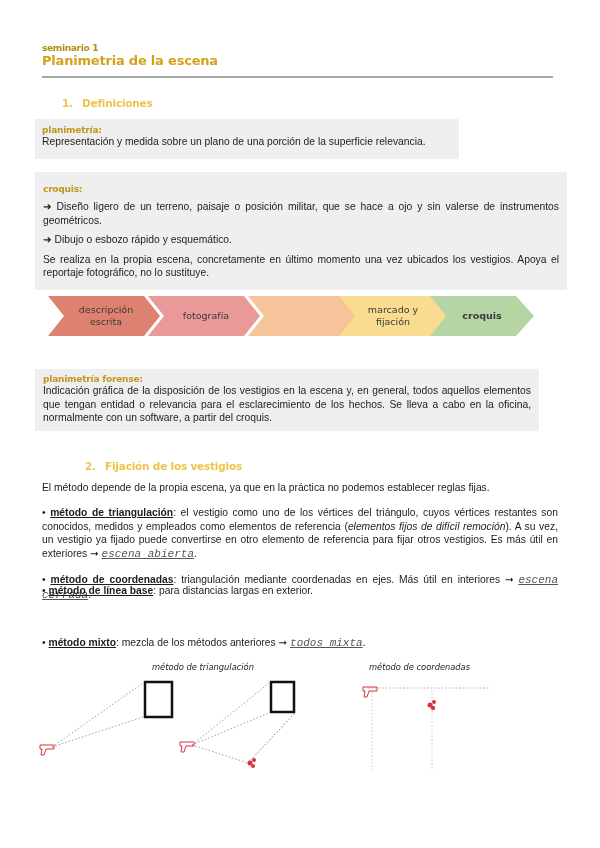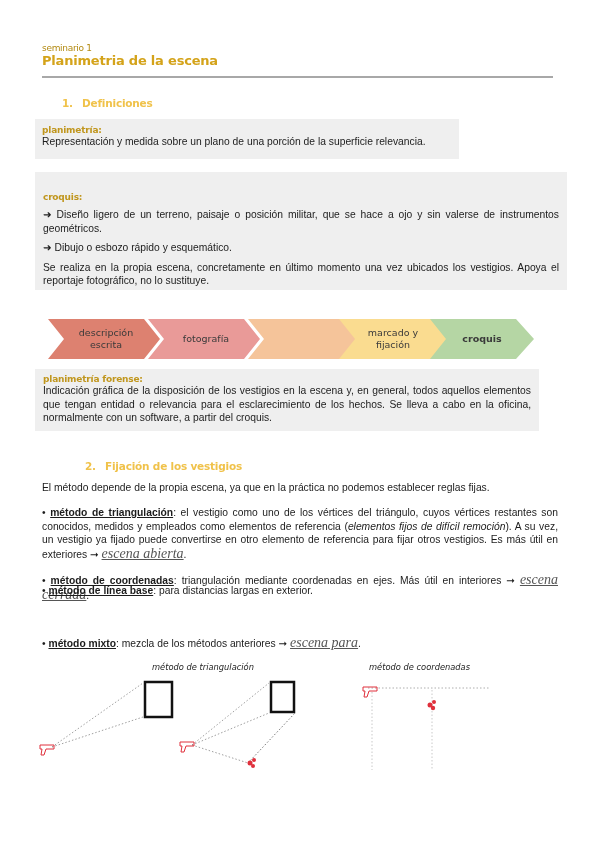--- a/index.html
+++ b/index.html
@@ -1,51 +1,51 @@
 <!DOCTYPE html>
 <html><head>
 <meta charset="utf-8">
 <style>
   html, body { margin: 0; padding: 0; background: #ffffff; }
   body { width: 600px; height: 848px; position: relative; overflow: hidden; font-family: "Liberation Sans", sans-serif; color: #222; }
   .abs { position: absolute; }
-  .kicker { left: 42px; top: 43px; font-family: "DejaVu Sans", sans-serif; font-size: 9px; font-weight: normal; color: #b38a12; letter-spacing: -0.3px; }
+  .kicker { left: 42px; top: 43px; font-family: "DejaVu Sans", sans-serif; font-size: 9px; font-weight: bold; color: #b38a12; letter-spacing: -0.3px; }
   .title { left: 42px; top: 53px; font-family: "DejaVu Sans", sans-serif; font-size: 13px; font-weight: bold; color: #d4a31a; letter-spacing: -0.2px; }
   .rule { left: 42px; top: 76px; width: 511px; height: 1.5px; background: #a8a8a8; }
   .section-h { font-family: "DejaVu Sans", sans-serif; font-size: 10.5px; font-weight: bold; color: #f0c24a; letter-spacing: -0.2px; }
   .section-h .num { display: inline-block; width: 20px; }
   .box { background: #efefef; padding: 5px 5px 5px 5px; box-sizing: border-box; }
   .box-label { font-family: "DejaVu Sans", sans-serif; font-size: 9px; font-weight: bold; color: #c0961d; letter-spacing: -0.2px; }
   .txt { font-size: 10.3px; line-height: 13.6px; color: #1c1c1c; }
   .just { text-align: justify; }
   p { margin: 0; }
-  .chev-row { left: 48px; top: 319px; width: 490px; height: 40px; }
+  .chev-row { left: 48px; top: 296px; width: 490px; height: 40px; }
   .chev { position: absolute; top: 0; height: 40px; display: flex; align-items: center; justify-content: center; text-align: center; font-family: "DejaVu Sans", sans-serif; font-size: 9.5px; line-height: 12px; color: #3a3a3a; }
   .b { font-weight: bold; }
   .u { text-decoration: underline; }
-  .em-link { font-style: italic; text-decoration: underline; color: #555; font-family: Liberation Serif, serif; font-size: 14px; }
+  .em-link { font-style: italic; text-decoration: underline; color: #555; font-family: Liberation Mono, monospace; font-size: 11px; }
   .figcap { font-family: "DejaVu Sans", sans-serif; font-size: 8.3px; font-style: italic; color: #222; }
 </style>
 </head>
 <body>
 
 <div class="abs kicker">seminario 1</div>
 <div class="abs title">Planimetria de la escena</div>
 <div class="abs rule"></div>
 
 <div class="abs section-h" style="left:62px; top:97px;">
   <span class="num">1.</span><span>Definiciones</span>
 </div>
 
 <div class="abs box" style="left:35px; top:119px; width:424px; height:40px; padding:6px 7px;">
   <div class="box-label">planimetría:</div>
   <div class="txt">Representación y medida sobre un plano de una porción de la superficie relevancia.</div>
 </div>
 
-<div class="abs box" style="left:35px; top:172px; width:532px; height:118px; padding:20px 8px;">
+<div class="abs box" style="left:35px; top:172px; width:532px; height:118px; padding:12px 8px;">
   <div class="box-label" style="margin-bottom:6px;">croquis:</div>
   <p class="txt just" style="margin-bottom:6px;">➜ Diseño ligero de un terreno, paisaje o posición militar, que se hace a ojo y sin valerse de instrumentos geométricos.</p>
   <p class="txt" style="margin-bottom:6px;">➜ Dibujo o esbozo rápido y esquemático.</p>
   <p class="txt just">Se realiza en la propia escena, concretamente en último momento una vez ubicados los vestigios. Apoya el reportaje fotográfico, no lo sustituye.</p>
 </div>
 
 <div class="abs chev-row">
   <svg width="490" height="40" style="position:absolute; left:0; top:0;">
     <polygon points="0,0 96,0 112,20 96,40 0,40 16,20" fill="#dd8170"></polygon>
     <polygon points="100,0 196,0 212,20 196,40 100,40 116,20" fill="#e99a98"></polygon>
@@ -89,21 +89,21 @@
 
 <p class="abs txt just" style="left:42px; top:573px; width:516px;">
   <span>•</span> <span class="b u">método de coordenadas</span><span>: triangulación mediante coordenadas en ejes. Más útil en interiores ➞ </span><span class="em-link">escena cerrada</span><span>.</span>
 </p>
 
 <p class="abs txt" style="left:42px; top:584px; width:516px;">
   <span>•</span> <span class="b u">método de línea base</span><span>: para distancias largas en exterior.</span>
 </p>
 
 <p class="abs txt" style="left:42px; top:636px; width:516px;">
-  <span>•</span> <span class="b u">método mixto</span><span>: mezcla de los métodos anteriores ➞ </span><span class="em-link">escena para</span><span>.</span>
+  <span>•</span> <span class="b u">método mixto</span><span>: mezcla de los métodos anteriores ➞ </span><span class="em-link">todos mixta</span><span>.</span>
 </p>
 
 <div class="abs figcap" style="left:152px; top:662px;">método de triangulación</div>
 <div class="abs figcap" style="left:369px; top:662px;">método de coordenadas</div>
 
 <svg class="abs" style="left:30px; top:675px;" width="290" height="100">
 
   <rect x="115" y="7" width="27" height="35" fill="#fff" stroke="#111" stroke-width="2.5"></rect>
   <line x1="22" y1="72" x2="113" y2="8" stroke="#888" stroke-width="0.8" stroke-dasharray="1.5,2"></line>
   <line x1="22" y1="72" x2="113" y2="42" stroke="#888" stroke-width="0.8" stroke-dasharray="1.5,2"></line>

